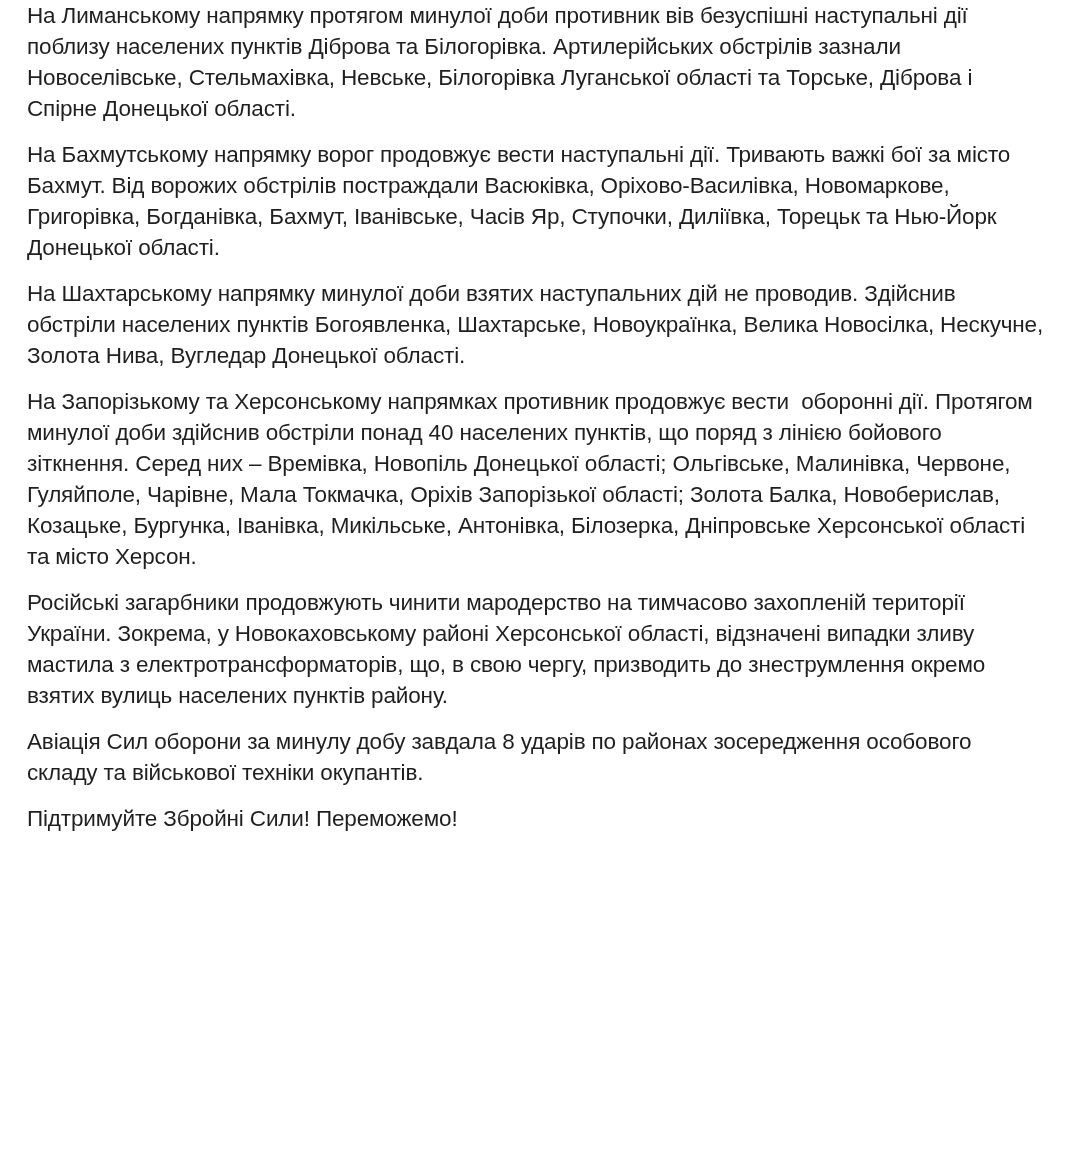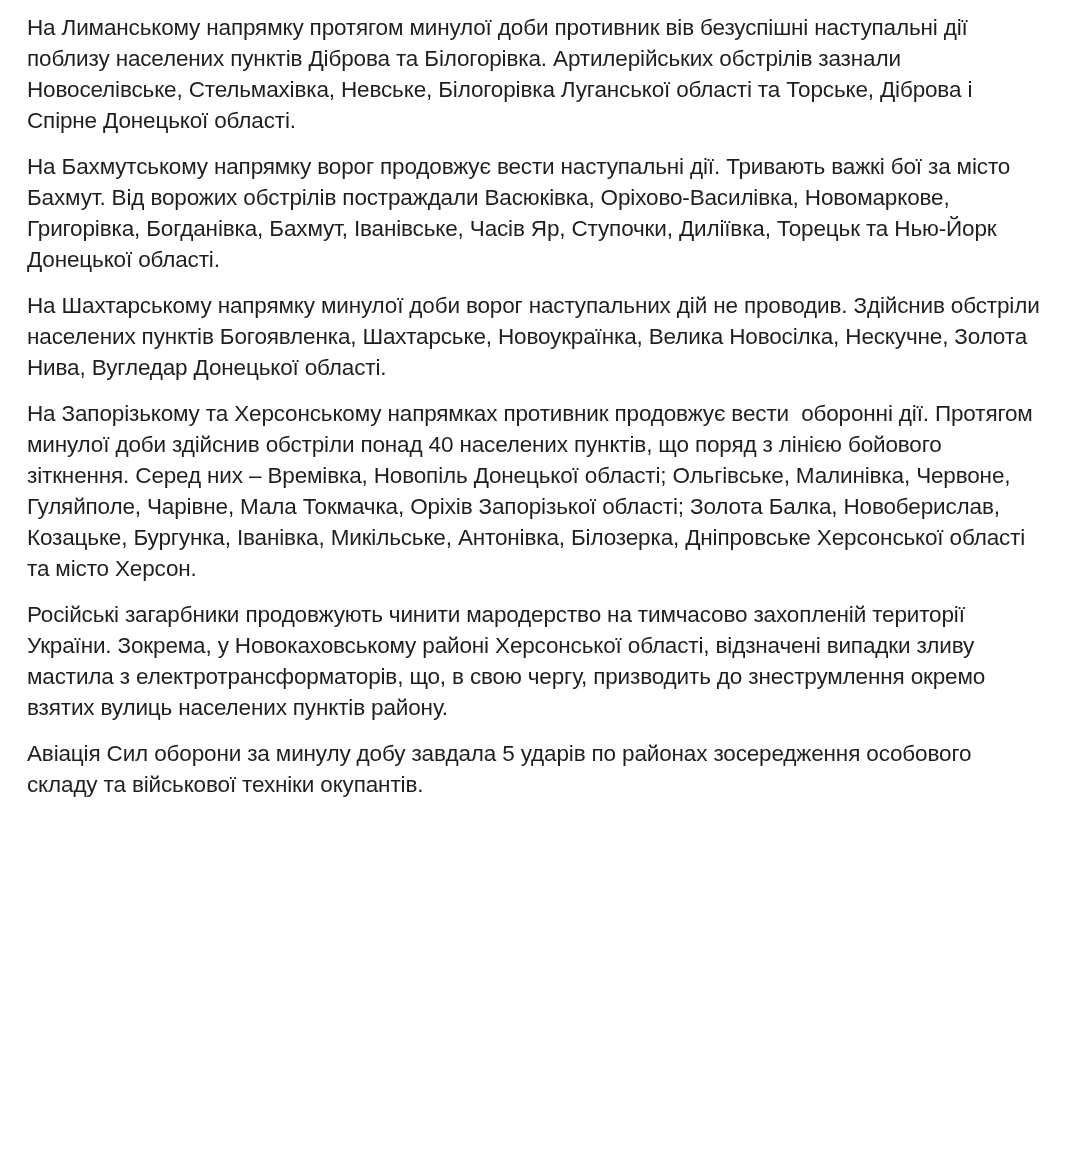--- a/index.html
+++ b/index.html
@@ -8,36 +8,37 @@
     background: #ffffff;
   }
   body {
     width: 1076px;
     height: 1176px;
     overflow: hidden;
   }
   .report {
     box-sizing: border-box;
     width: 1076px;
-    padding: 12px 30px 0 27px;
+    padding: 0 30px 0 27px;
     font-family: "Liberation Sans", "DejaVu Sans", sans-serif;
     font-size: 22.5px;
     line-height: 31px;
     letter-spacing: -0.15px;
     color: #1f1f1f;
     text-rendering: optimizeLegibility;
   }
   .para {
     margin: 0 0 15px 0;
     white-space: pre-wrap;
   }
 </style>
 </head>
 <body style="background: rgb(255, 255, 255);">
 
 <div class="report" style="color: rgb(31, 31, 31);">
     <p class="para">На Лиманському напрямку протягом минулої доби противник вів безуспішні наступальні дії поблизу населених пунктів Діброва та Білогорівка. Артилерійських обстрілів зазнали Новоселівське, Стельмахівка, Невське, Білогорівка Луганської області та Торське, Діброва і Спірне Донецької області.</p>
     <p class="para">На Бахмутському напрямку ворог продовжує вести наступальні дії. Тривають важкі бої за місто Бахмут. Від ворожих обстрілів постраждали Васюківка, Оріхово-Василівка, Новомаркове, Григорівка, Богданівка, Бахмут, Іванівське, Часів Яр, Ступочки, Диліївка, Торецьк та Нью-Йорк Донецької області.</p>
-    <p class="para">На Шахтарському напрямку минулої доби ворог наступальних дій не проводив. Здійснив обстріли населених пунктів Богоявленка, Шахтарське, Новоукраїнка, Велика Новосілка, Нескучне, Золота Нива, Вугледар Донецької області.</p>
+    <p class="para">На Шахтарському напрямку минулої доби взятих наступальних дій не проводив. Здійснив обстріли населених пунктів Богоявленка, Шахтарське, Новоукраїнка, Велика Новосілка, Нескучне, Золота Нива, Вугледар Донецької області.</p>
     <p class="para">На Запорізькому та Херсонському напрямках противник продовжує вести  оборонні дії. Протягом минулої доби здійснив обстріли понад 40 населених пунктів, що поряд з лінією бойового зіткнення. Серед них – Времівка, Новопіль Донецької області; Ольгівське, Малинівка, Червоне, Гуляйполе, Чарівне, Мала Токмачка, Оріхів Запорізької області; Золота Балка, Новоберислав, Козацьке, Бургунка, Іванівка, Микільське, Антонівка, Білозерка, Дніпровське Херсонської області та місто Херсон.</p>
     <p class="para">Російські загарбники продовжують чинити мародерство на тимчасово захопленій території України. Зокрема, у Новокаховському районі Херсонської області, відзначені випадки зливу мастила з електротрансформаторів, що, в свою чергу, призводить до знеструмлення окремо взятих вулиць населених пунктів району.</p>
-    <p class="para">Авіація Сил оборони за минулу добу завдала 5 ударів по районах зосередження особового складу та військової техніки окупантів.</p>
+    <p class="para">Авіація Сил оборони за минулу добу завдала 8 ударів по районах зосередження особового складу та військової техніки окупантів.</p>
+    <p class="para">Підтримуйте Збройні Сили! Переможемо!</p>
   </div>
 
 </body></html>

